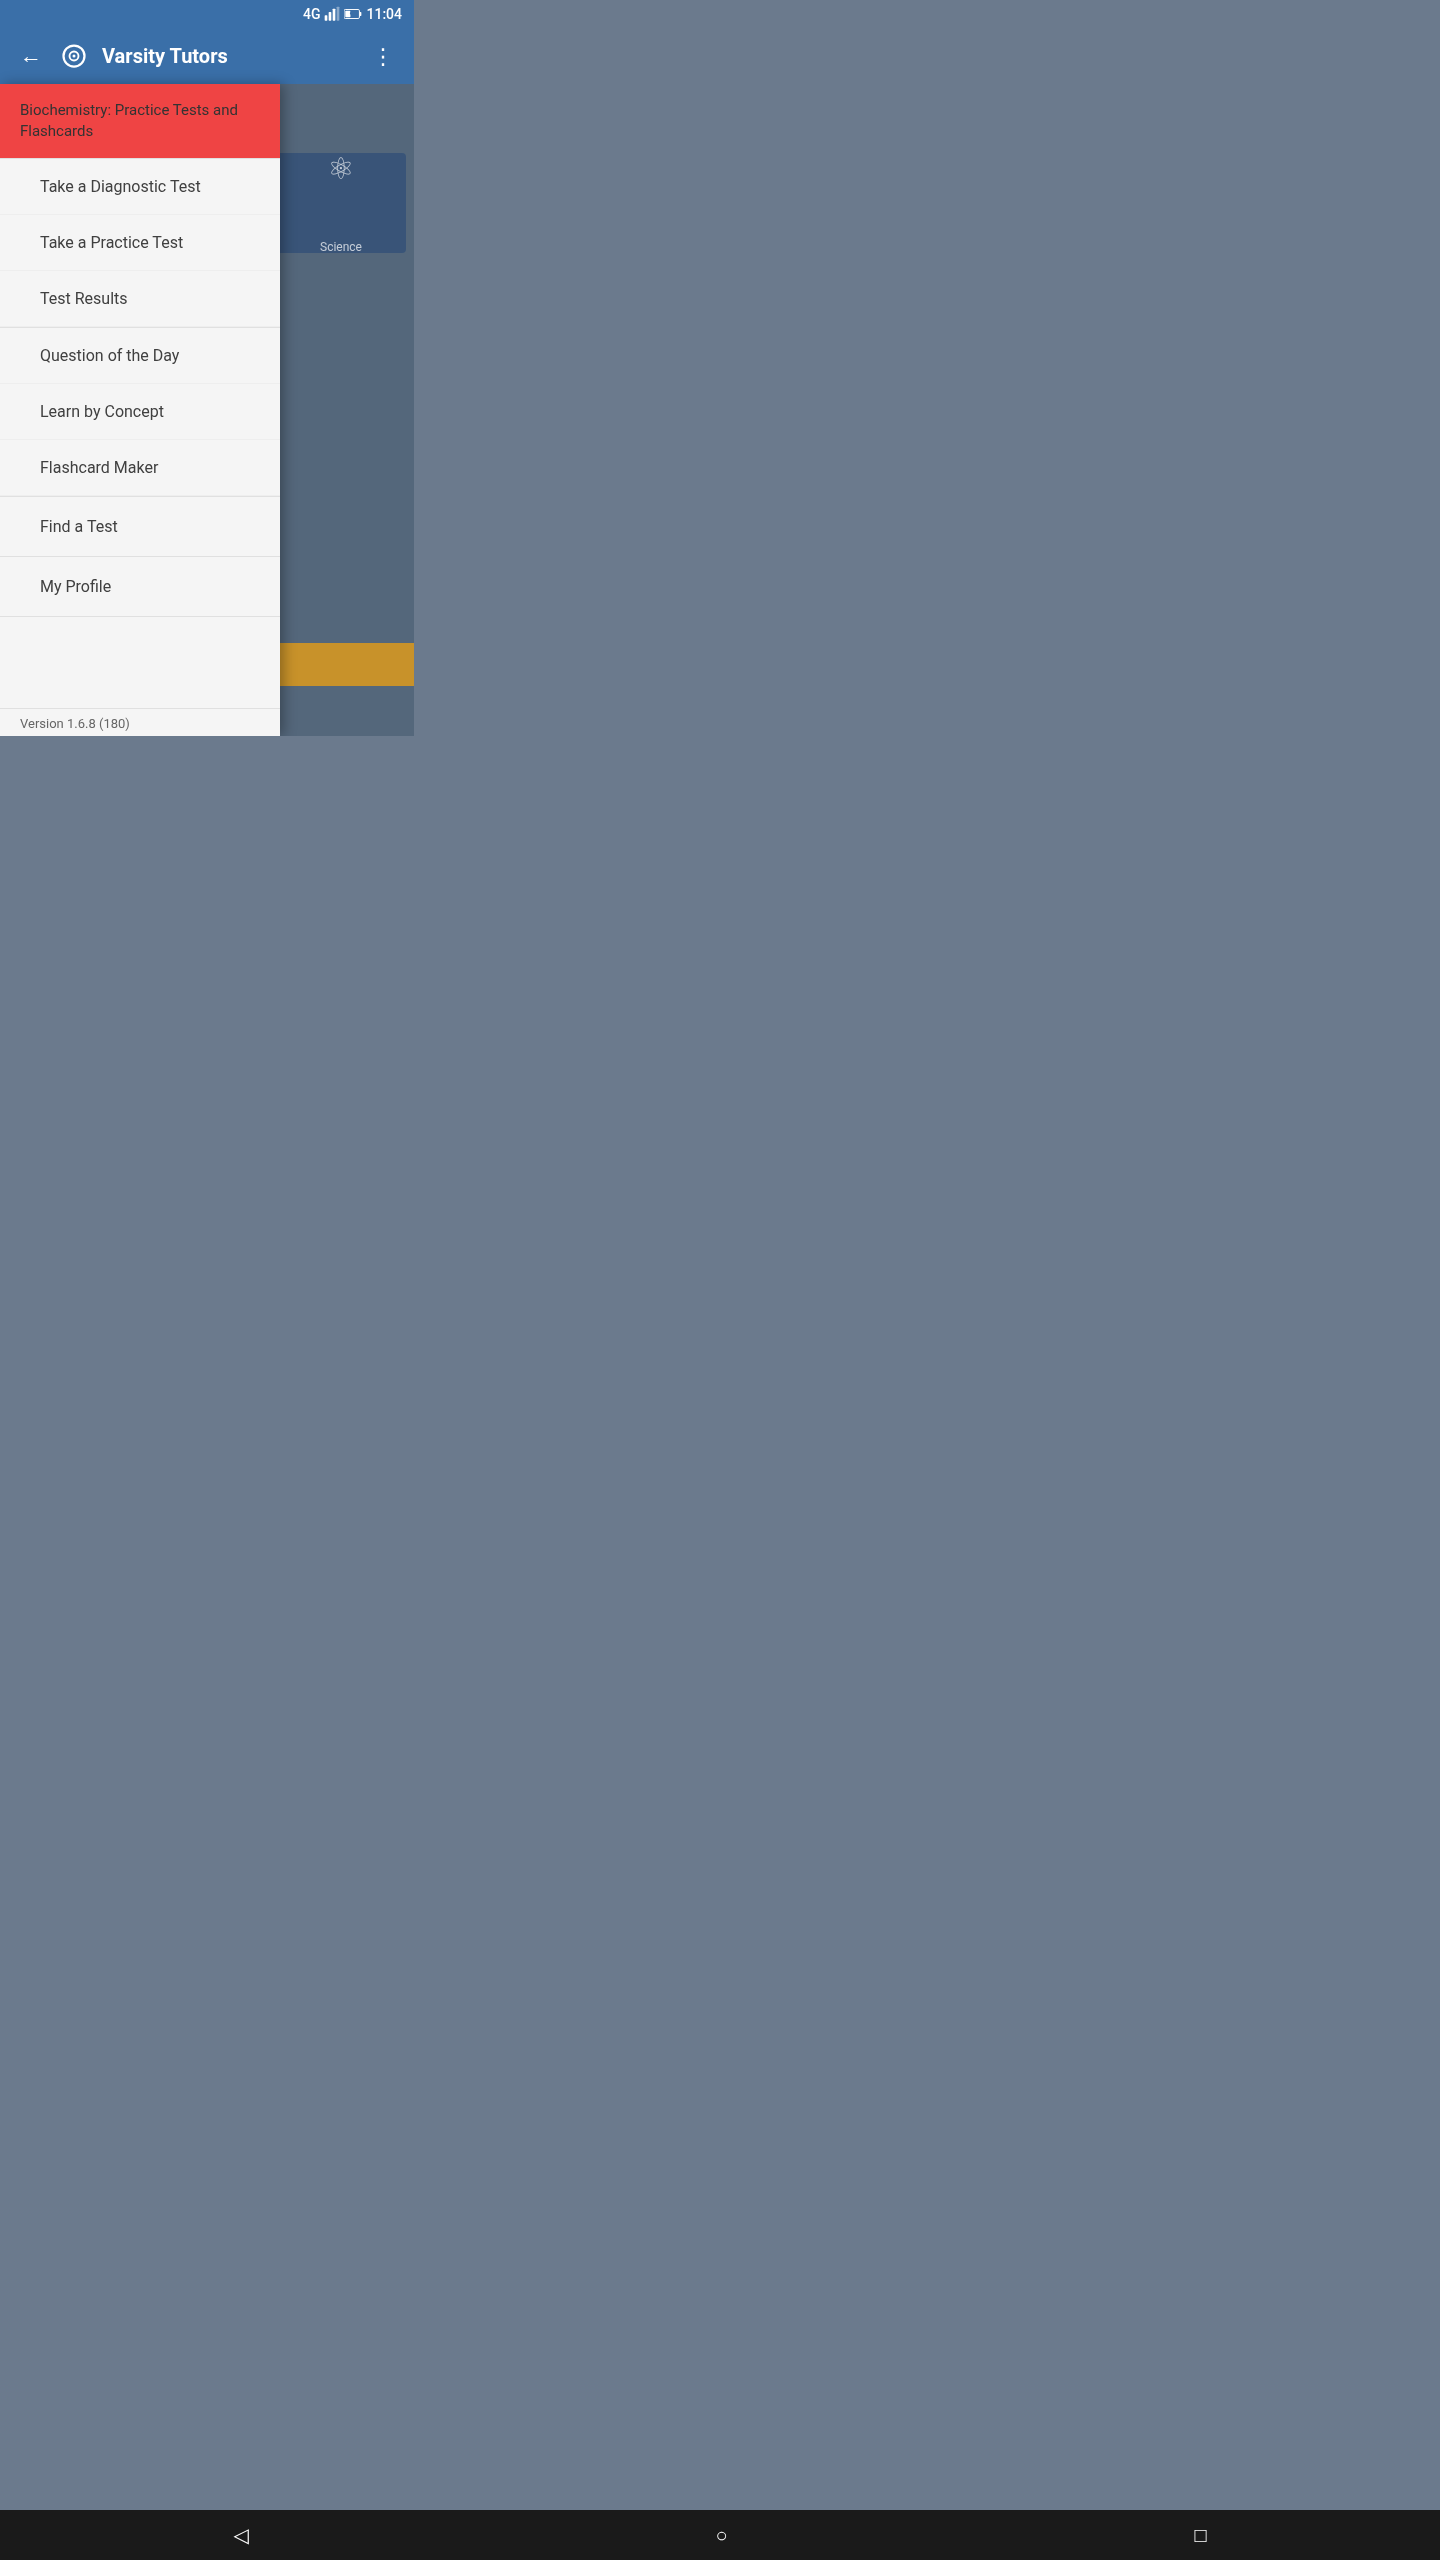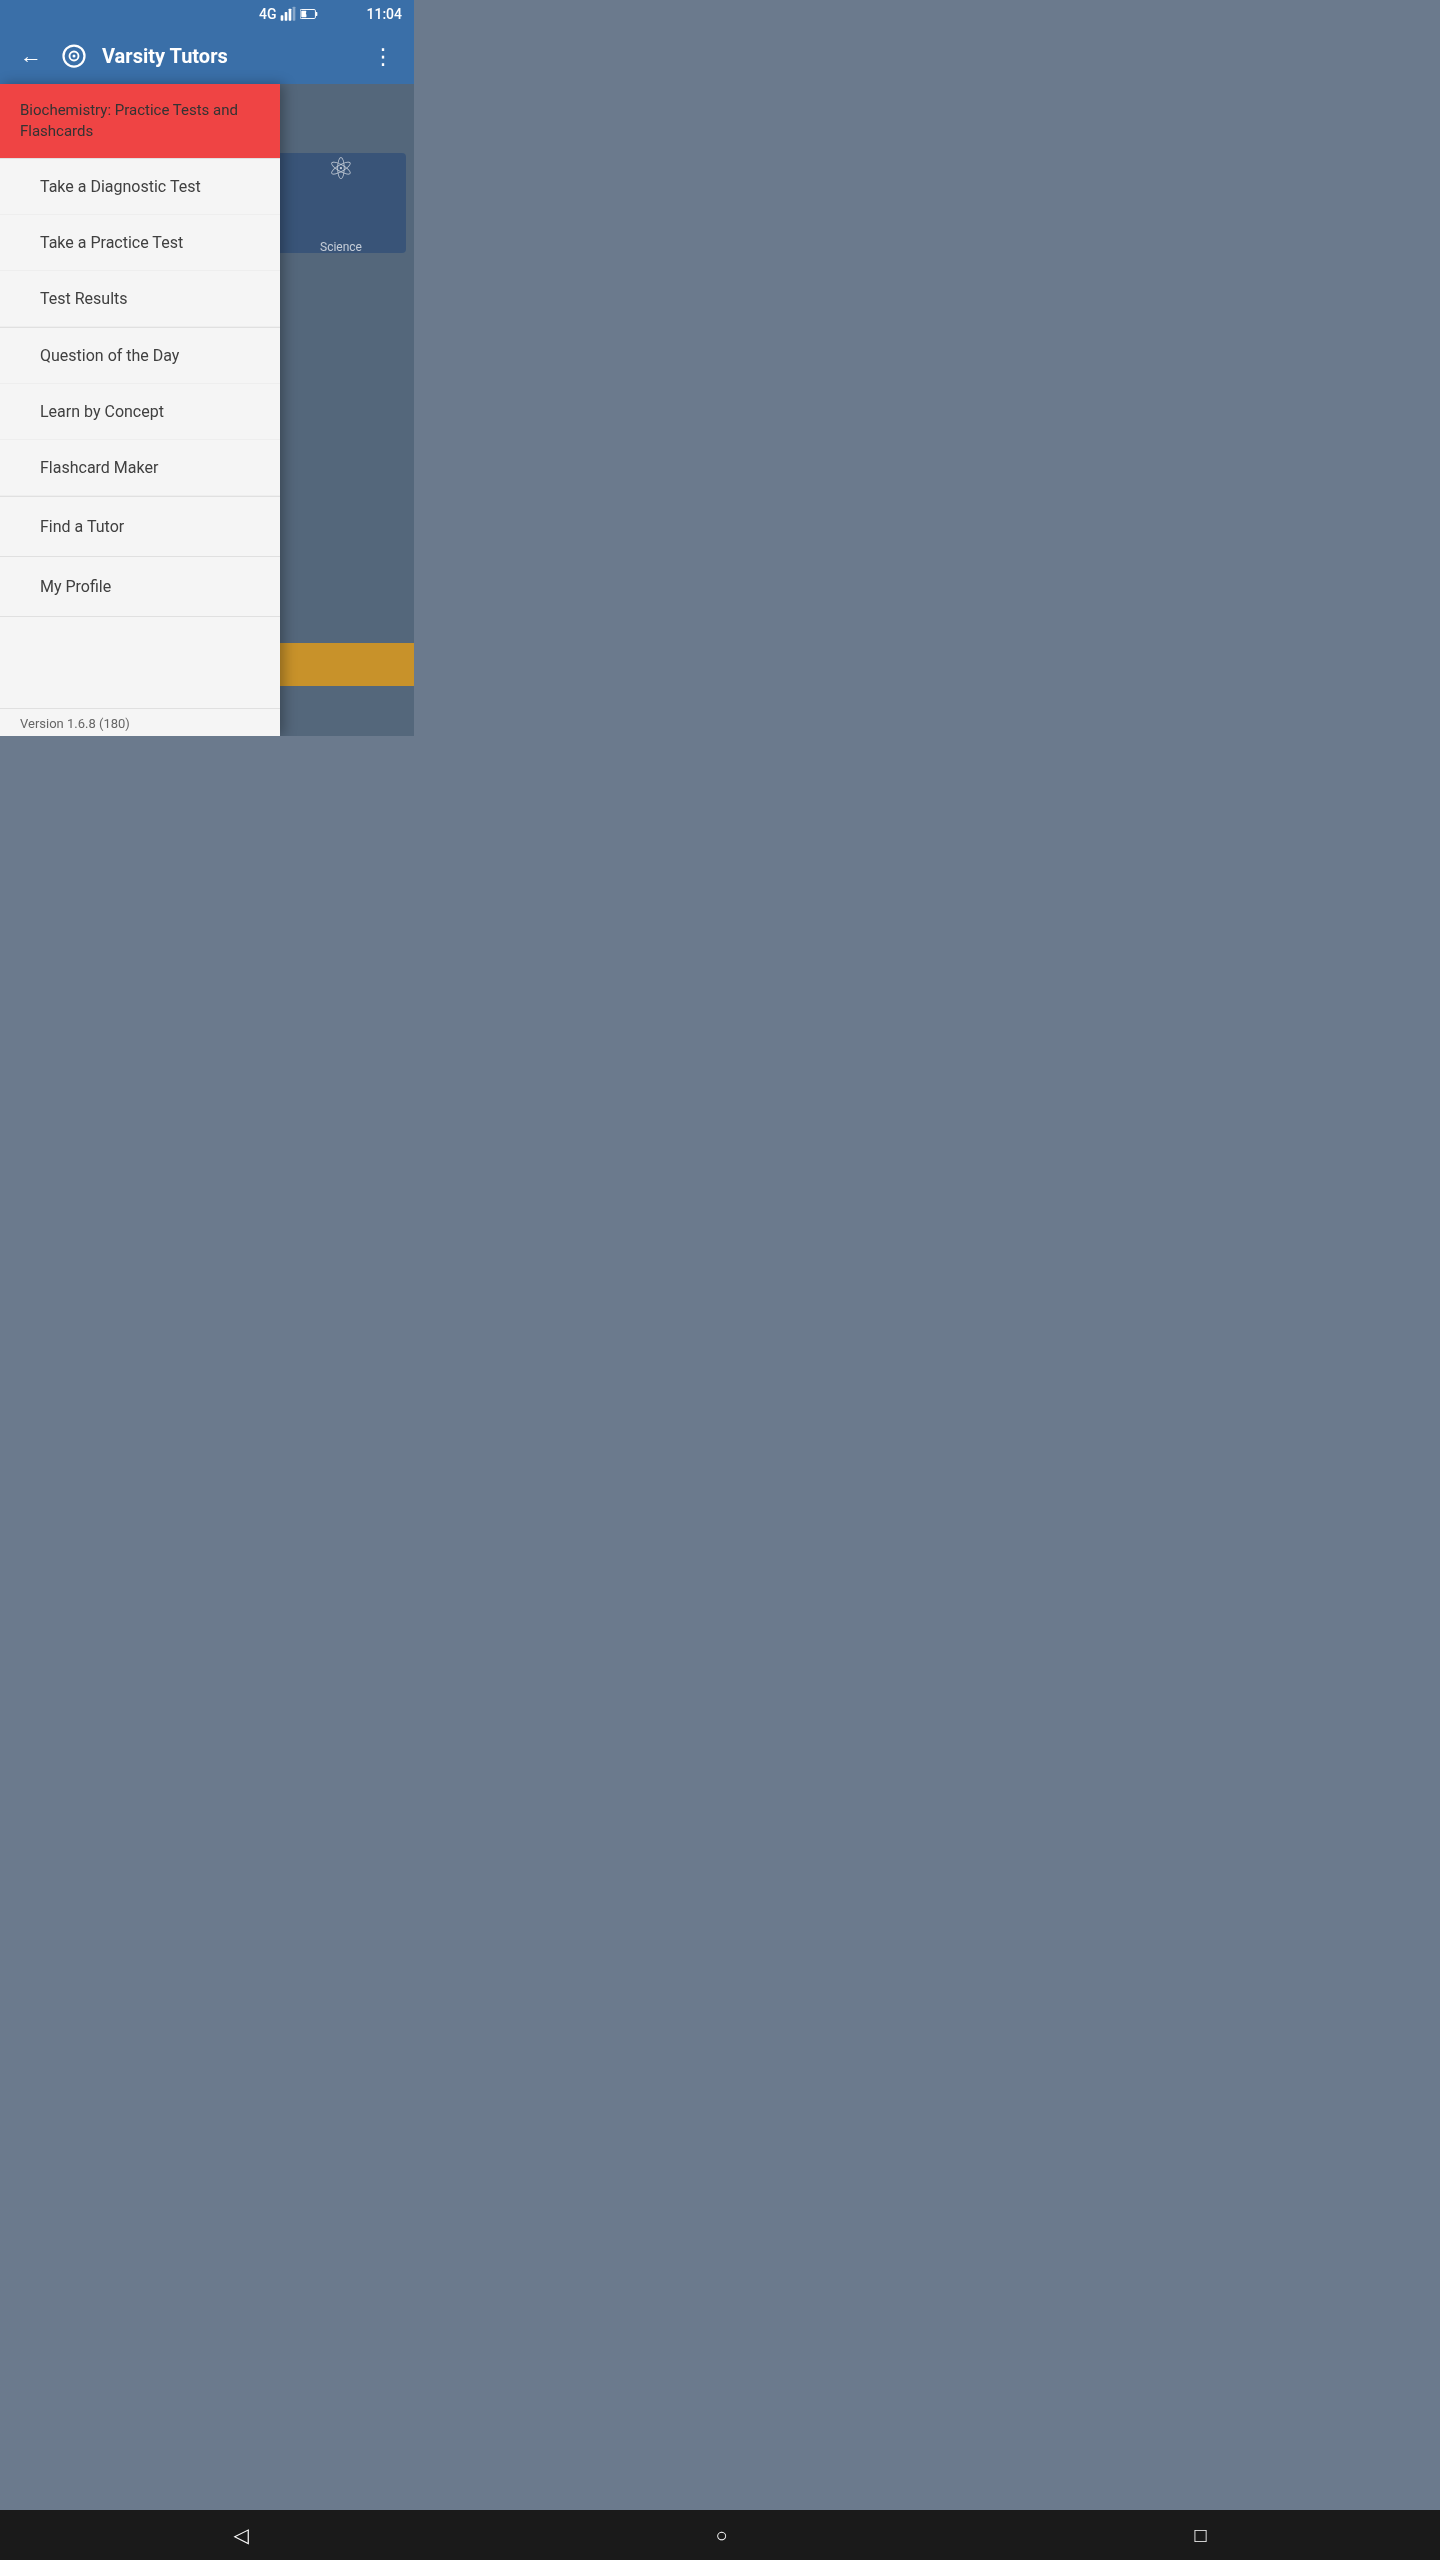--- a/index.html
+++ b/index.html
@@ -25,21 +25,20 @@
       align-items: center;
       justify-content: flex-end;
       padding: 0 12px;
       gap: 6px;
     }
 
     .status-bar-text {
       color: white;
       font-size: 14px;
       font-weight: 500;
-      margin-left: 44px;
     }
 
     .status-icons {
       display: flex;
       align-items: center;
       gap: 4px;
     }
 
     
     .app-bar {
@@ -320,21 +319,21 @@
     </div>
     <div class="drawer-item">
       <span class="drawer-item-text">Learn by Concept</span>
     </div>
     <div class="drawer-item">
       <span class="drawer-item-text">Flashcard Maker</span>
     </div>
   </div>
 
   <div class="drawer-item-standalone">
-    <span class="drawer-item-text">Find a Tutor</span>
+    <span class="drawer-item-text">Find a Test</span>
   </div>
 
   <div class="drawer-item-standalone">
     <span class="drawer-item-text">My Profile</span>
   </div>
 
   <div class="drawer-spacer"></div>
 
   <div class="drawer-version">
     <span class="drawer-version-text">Version 1.6.8 (180)</span>

